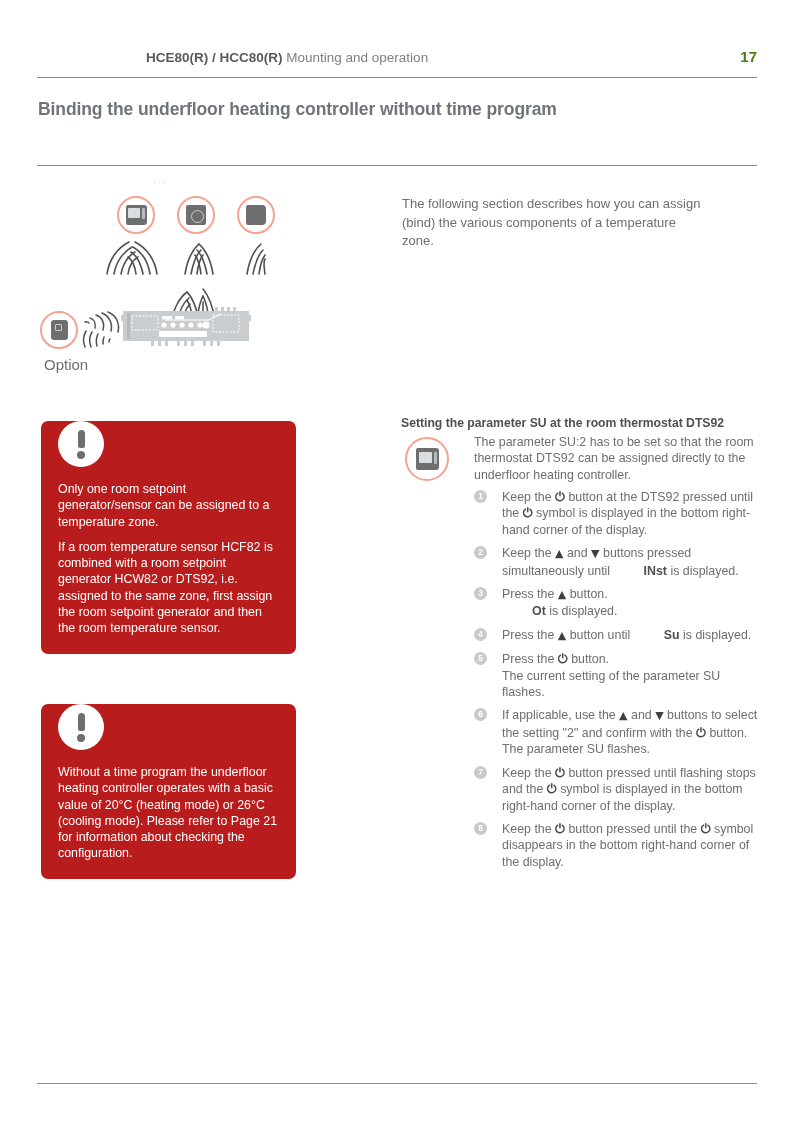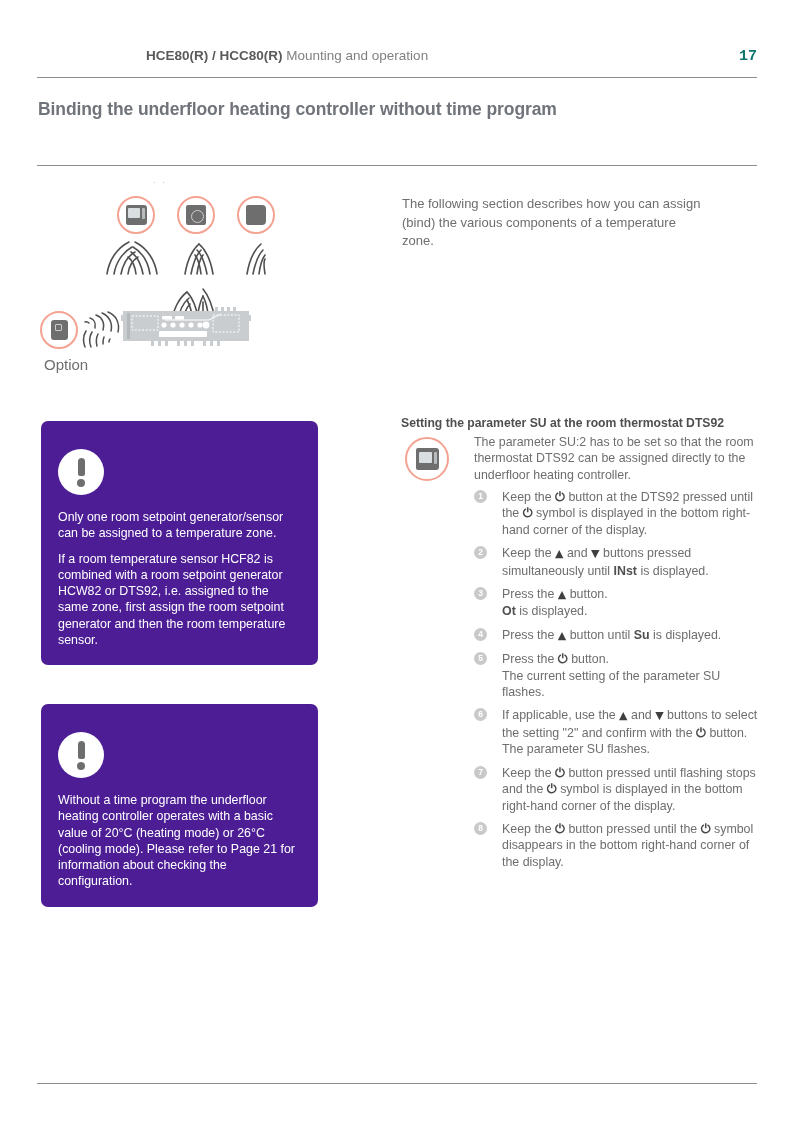--- a/index.html
+++ b/index.html
@@ -31,22 +31,21 @@
     margin-left: 109px;
   }
   .hdr-title b {
     color: #5a5a5a;
     font-weight: bold;
   }
   .hdr-pagenum {
     margin-left: auto;
     font-size: 15px;
     font-weight: bold;
-    color: #0f766e;
-    font-family: Liberation Mono, monospace;
+    color: #4d7c0f;
   }
 
   .rule {
     position: absolute;
     left: 37px;
     width: 720px;
     height: 1px;
     background: #8c8c8c;
   }
   .rule-top  { top: 77px; }
@@ -169,25 +168,25 @@
   .controller {
     position: absolute;
     left: 84px;
     top: 130px;
   }
 
   
   .note-box {
     position: absolute;
     left: 41px;
-    width: 277px;
-    background: #4c1d95;
+    width: 255px;
+    background: #b91c1c;
     border-radius: 7px;
     box-sizing: border-box;
-    padding: 28px 17px 17px 17px;
+    padding: 0 17px 17px 17px;
     color: #ffffff;
   }
   .note-1 { top: 421px; }
   .note-2 { top: 704px; }
   .excl-icon {
     width: 46px;
     height: 46px;
     border-radius: 50%;
     background: #ffffff;
     position: relative;
@@ -293,21 +292,21 @@
     height: 13px;
     border-radius: 50%;
     background: #c9c9c9;
     color: #ffffff;
     font-size: 8.5px;
     font-weight: bold;
     line-height: 13px;
     text-align: center;
   }
   .step-line { display: block; }
-  .step b { color: #4f4f4f; font-weight: bold; }
+  .step b { color: #4f4f4f; font-weight: bold; margin-left: 30px; }
   .pwr {
     font-family: "DejaVu Sans", sans-serif;
     font-size: 12.5px;
     color: #4a4a4a;
     font-weight: bold;
   }
   .arrw {
     font-family: "DejaVu Sans", sans-serif;
     font-size: 11px;
     color: #3f3f3f;

